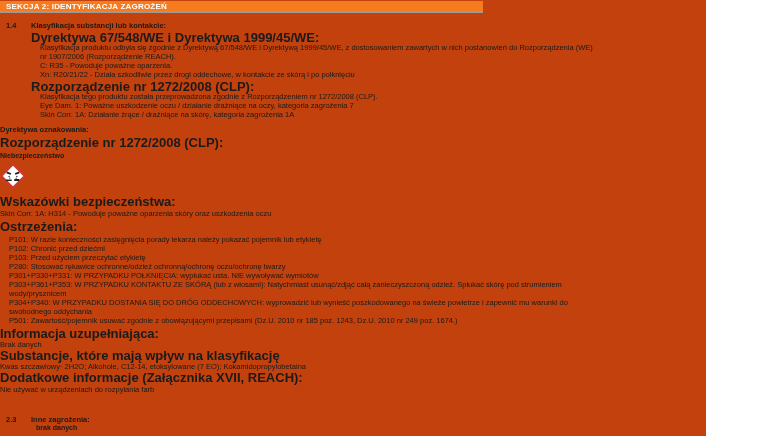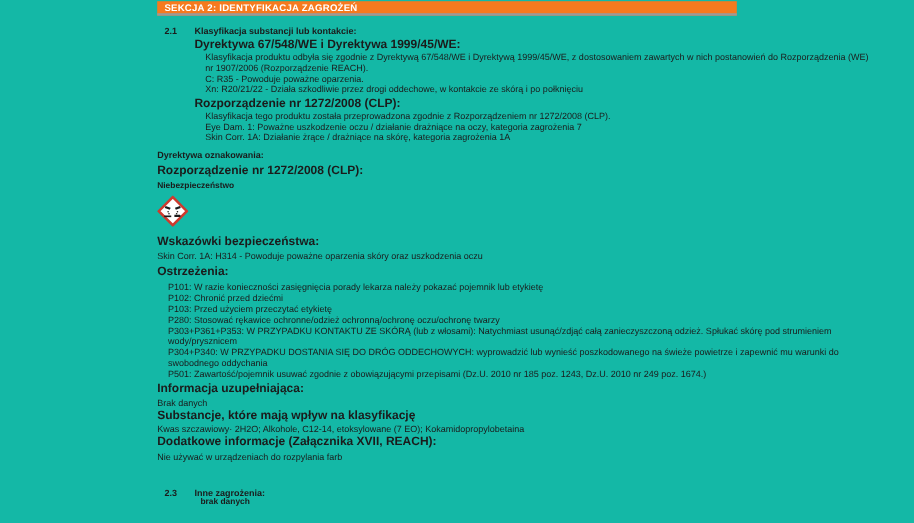--- a/index.html
+++ b/index.html
@@ -1,52 +1,52 @@
 <!DOCTYPE html>
 <html><head>
 <meta charset="utf-8">
 <style>
   html,body{margin:0;padding:0;background:#ffffff;}
   body{
     width:762px;height:436px;overflow:hidden;
     font-family:"Liberation Sans","DejaVu Sans",sans-serif;
     color:#1b1b1b;
   }
-  .page{box-sizing:border-box;width:762px;height:436px;padding-left:131px;padding-top:1px;background:#14b8a6;}
+  .page{box-sizing:border-box;width:706px;height:436px;padding-top:1px;background:#c2410c;}
   .bar{
     box-sizing:border-box;width:483px;height:12px;background:#F67A1E;
     border-bottom:2px solid #9a9a9a;
     color:#fff;font-weight:bold;font-size:8px;line-height:11px;
     padding-left:6px;letter-spacing:.2px;white-space:nowrap;
   }
   .sec{display:flex;}
   .sec-num{box-sizing:border-box;width:31px;padding-left:6px;font-weight:bold;font-size:7.5px;line-height:9px;}
   .sec-body{flex:1;min-width:0;}
   .sec-title{font-weight:bold;font-size:7.5px;line-height:9px;}
-  .h{font-weight:bold;font-size:10px;line-height:9px;}
+  .h{font-weight:bold;font-size:13px;line-height:9px;}
   .t{font-size:7.5px;line-height:9px;max-width:560px;}
   .ind{margin-left:9px;}
   .sig{font-weight:bold;font-size:7px;line-height:8px;}
   .picto{display:block;width:26px;height:26px;}
   .small-bold{font-weight:bold;font-size:7px;line-height:8px;}
   .mt1{margin-top:1px}.mt2{margin-top:2px}.mt3{margin-top:3px}.mt4{margin-top:4px}
   .mt5{margin-top:5px}.mt6{margin-top:6px}.mt7{margin-top:21px}.mt8{margin-top:8px}
   .mb8{margin-bottom:8px}
 </style>
 </head>
 <body>
 
 <div class="page">
 
   <div class="bar">
     <span>SEKCJA 2: IDENTYFIKACJA ZAGROŻEŃ</span>
   </div>
 
   <div class="sec mt8">
-    <div class="sec-num">2.1</div>
+    <div class="sec-num">1.4</div>
     <div class="sec-body">
       <div class="sec-title">Klasyfikacja substancji lub kontakcie:</div>
       <div class="h mt3">Dyrektywa 67/548/WE i Dyrektywa 1999/45/WE:</div>
       <div class="t ind mt1">Klasyfikacja produktu odbyła się zgodnie z Dyrektywą 67/548/WE i Dyrektywą 1999/45/WE, z dostosowaniem zawartych w nich postanowień do Rozporządzenia (WE) nr 1907/2006 (Rozporządzenie REACH).</div>
       <div class="t ind">C: R35 - Powoduje poważne oparzenia.</div>
       <div class="t ind">Xn: R20/21/22 - Działa szkodliwie przez drogi oddechowe, w kontakcie ze skórą i po połknięciu</div>
       <div class="h mt3">Rozporządzenie nr 1272/2008 (CLP):</div>
       <div class="t ind mt1">Klasyfikacja tego produktu została przeprowadzona zgodnie z Rozporządzeniem nr 1272/2008 (CLP).</div>
       <div class="t ind">Eye Dam. 1: Poważne uszkodzenie oczu / działanie drażniące na oczy, kategoria zagrożenia 7</div>
       <div class="t ind">Skin Corr. 1A: Działanie żrące / drażniące na skórę, kategoria zagrożenia 1A</div>
@@ -75,20 +75,21 @@
 
       <div class="h">Wskazówki bezpieczeństwa:</div>
       <div class="t mt3">Skin Corr. 1A: H314 - Powoduje poważne oparzenia skóry oraz uszkodzenia oczu</div>
       <div class="h mt4">Ostrzeżenia:</div>
 
       <div class="mt4">
         <div class="t ind">P101: W razie konieczności zasięgnięcia porady lekarza należy pokazać pojemnik lub etykietę</div>
         <div class="t ind">P102: Chronić przed dziećmi</div>
         <div class="t ind">P103: Przed użyciem przeczytać etykietę</div>
         <div class="t ind">P280: Stosować rękawice ochronne/odzież ochronną/ochronę oczu/ochronę twarzy</div>
+        <div class="t ind">P301+P330+P331: W PRZYPADKU POŁKNIĘCIA: wypłukać usta. NIE wywoływać wymiotów</div>
         <div class="t ind">P303+P361+P353: W PRZYPADKU KONTAKTU ZE SKÓRĄ (lub z włosami): Natychmiast usunąć/zdjąć całą zanieczyszczoną odzież. Spłukać skórę pod strumieniem wody/prysznicem</div>
         <div class="t ind">P304+P340: W PRZYPADKU DOSTANIA SIĘ DO DRÓG ODDECHOWYCH: wyprowadzić lub wynieść poszkodowanego na świeże powietrze i zapewnić mu warunki do swobodnego oddychania</div>
         <div class="t ind">P501: Zawartość/pojemnik usuwać zgodnie z obowiązującymi przepisami (Dz.U. 2010 nr 185 poz. 1243, Dz.U. 2010 nr 249 poz. 1674.)</div>
       </div>
 
       <div class="h mt4">Informacja uzupełniająca:</div>
       <div class="t mt2">Brak danych</div>
       <div class="h mt2">Substancje, które mają wpływ na klasyfikację</div>
       <div class="t mt2">Kwas szczawiowy· 2H2O; Alkohole, C12-14, etoksylowane (7 EO); Kokamidopropylobetaina</div>
       <div class="h mt2">Dodatkowe informacje (Załącznika XVII, REACH):</div>

